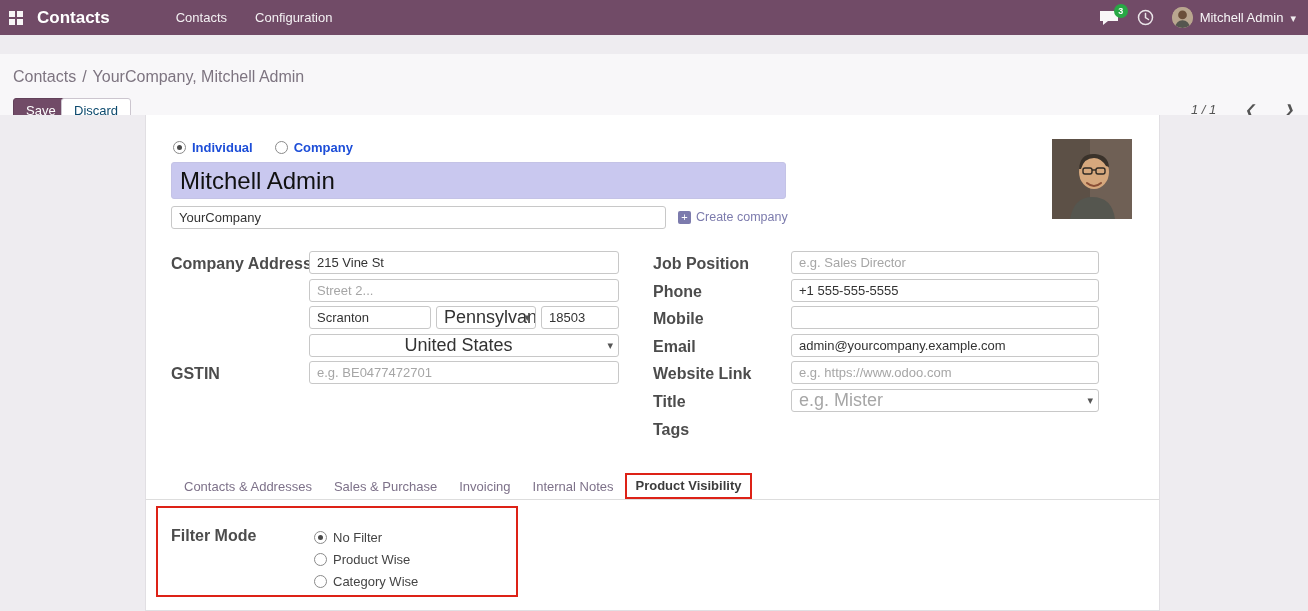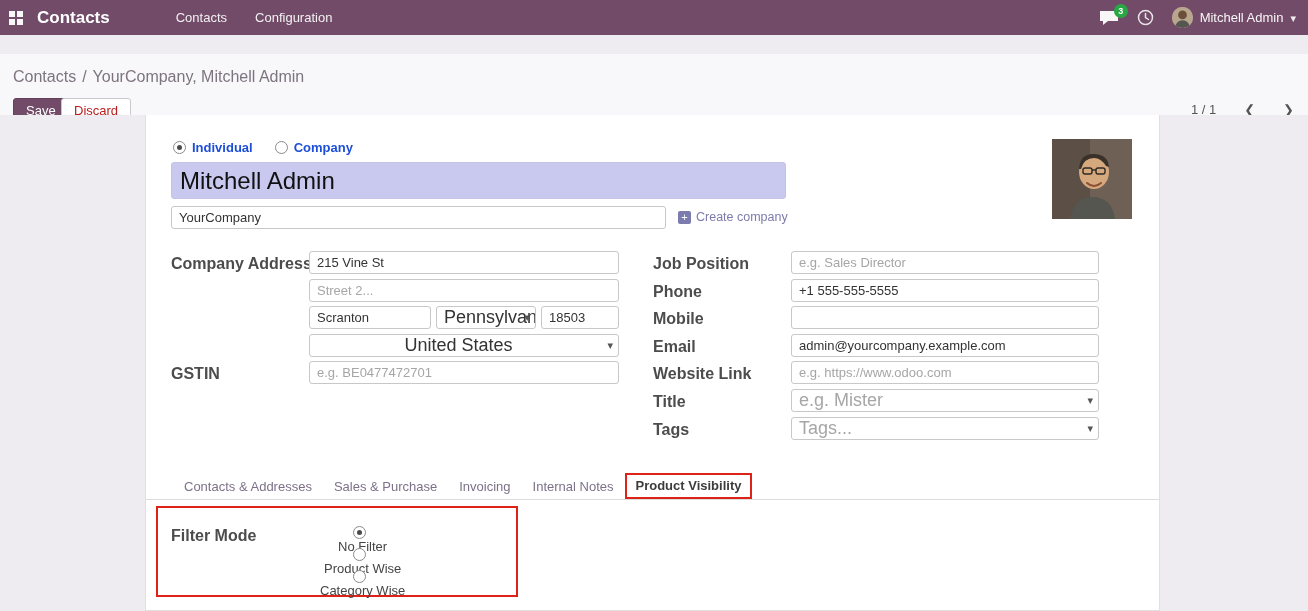--- a/index.html
+++ b/index.html
@@ -34,22 +34,22 @@
   .avatar { width:21px; height:21px; border-radius:50%; overflow:hidden; background:#b9a68f; flex:0 0 auto; }
   .user-name { font-size:13px; color:rgba(255,255,255,.95); }
   .caret-down::after { content:"▾"; font-size:11px; color:rgba(255,255,255,.9); }
   
   .control { position:absolute; top:35px; left:0; right:0; height:80px; background:#f8f7f9;margin-top:19px; }
   .breadcrumb { position:absolute; left:13px; top:14px; font-size:16px; color:#7d7480; }
   .breadcrumb .bc-link { cursor:pointer; color:#7d7480; }
   .bc-sep { margin:0 6px; }
   .btn { height:24px; font-size:13px; border-radius:3px; cursor:pointer; display:inline-flex; align-items:center; padding:0 12px; font-family:inherit; }
   .btn-save { position:absolute; left:13px; top:44px; background:#714B67; border:1px solid #62415a; color:#fff; }
-  .btn-discard { position:absolute; left:61px; top:44px; background:#fff; border:1px solid #ccc6cf; color:#b91c1c; }
-  .pager { position:absolute; right:14px; top:44px; display:flex; align-items:center; gap:28px; }
+  .btn-discard { position:absolute; left:61px; top:44px; background:#fff; border:1px solid #ccc6cf; color:#0c4a6e; }
+  .pager { position:absolute; right:14px; top:44px; display:flex; align-items:center; gap:28px;font-style:italic; }
   .pager-count { font-size:13px; color:#555; }
   .pager-prev, .pager-next { cursor:pointer; color:#555; font-size:19px; line-height:20px; }
   .pager-prev::after { content:"❮"; font-size:13px; }
   .pager-next::after { content:"❯"; font-size:13px; }
   
   .content { position:absolute; top:115px; left:0; right:0; bottom:0; background:#eeecf0; }
   .sheet {
     position:absolute; left:145px; top:0; width:1015px; height:496px;
     background:#fff; border:1px solid #e1dfe3; border-top:none;
   }
@@ -105,21 +105,21 @@
     color:#3c3c3c; font-weight:bold;
     border:2px solid #dd2217; padding:3px 9px; height:26px;
   }
   .tab-divider { position:absolute; left:0; right:0; top:384px; height:1px; background:#dddddd; }
   .annotation-box {
     position:absolute; left:10px; top:391px; width:362px; height:91px;
     border:2px solid #dd2217; pointer-events:none;
   }
   .notebook-label { position:absolute; left:25px; top:412px; }
   .filter-radios { position:absolute; left:168px; top:411px; }
-  .filter-radios .radio-row { height:22px;flex-direction:column; }
+  .filter-radios .radio-row { height:22px; }
 </style>
 </head>
 <body>
 
 <div class="navbar">
   <div class="apps-icon">
     <span></span>
       <span></span>
       <span></span>
       <span></span>
@@ -233,23 +233,20 @@
 
     <div class="flabel" style="position:absolute; left:507px; top:250px;">Website Link</div>
     <input class="inp" style="position: absolute; left: 645px; top: 246px; width: 308px;" placeholder="e.g. https://www.odoo.com">
 
     <div class="flabel" style="position:absolute; left:507px; top:278px;">Title</div>
     <div class="select" style="position:absolute; left:645px; top:274px; width:308px;">
       <span class="ph">e.g. Mister</span>
     </div>
 
     <div class="flabel" style="position:absolute; left:507px; top:306px;">Tags</div>
-    <div class="select" style="position:absolute; left:645px; top:302px; width:308px;">
-      <span class="ph">Tags...</span>
-    </div>
 
     <div class="tabs">
       <div class="tab">Contacts &amp; Addresses</div>
       <div class="tab">Sales &amp; Purchase</div>
       <div class="tab">Invoicing</div>
       <div class="tab">Internal Notes</div>
       <div class="tab active">Product Visibility</div>
     </div>
     <div class="tab-divider"></div>
 

